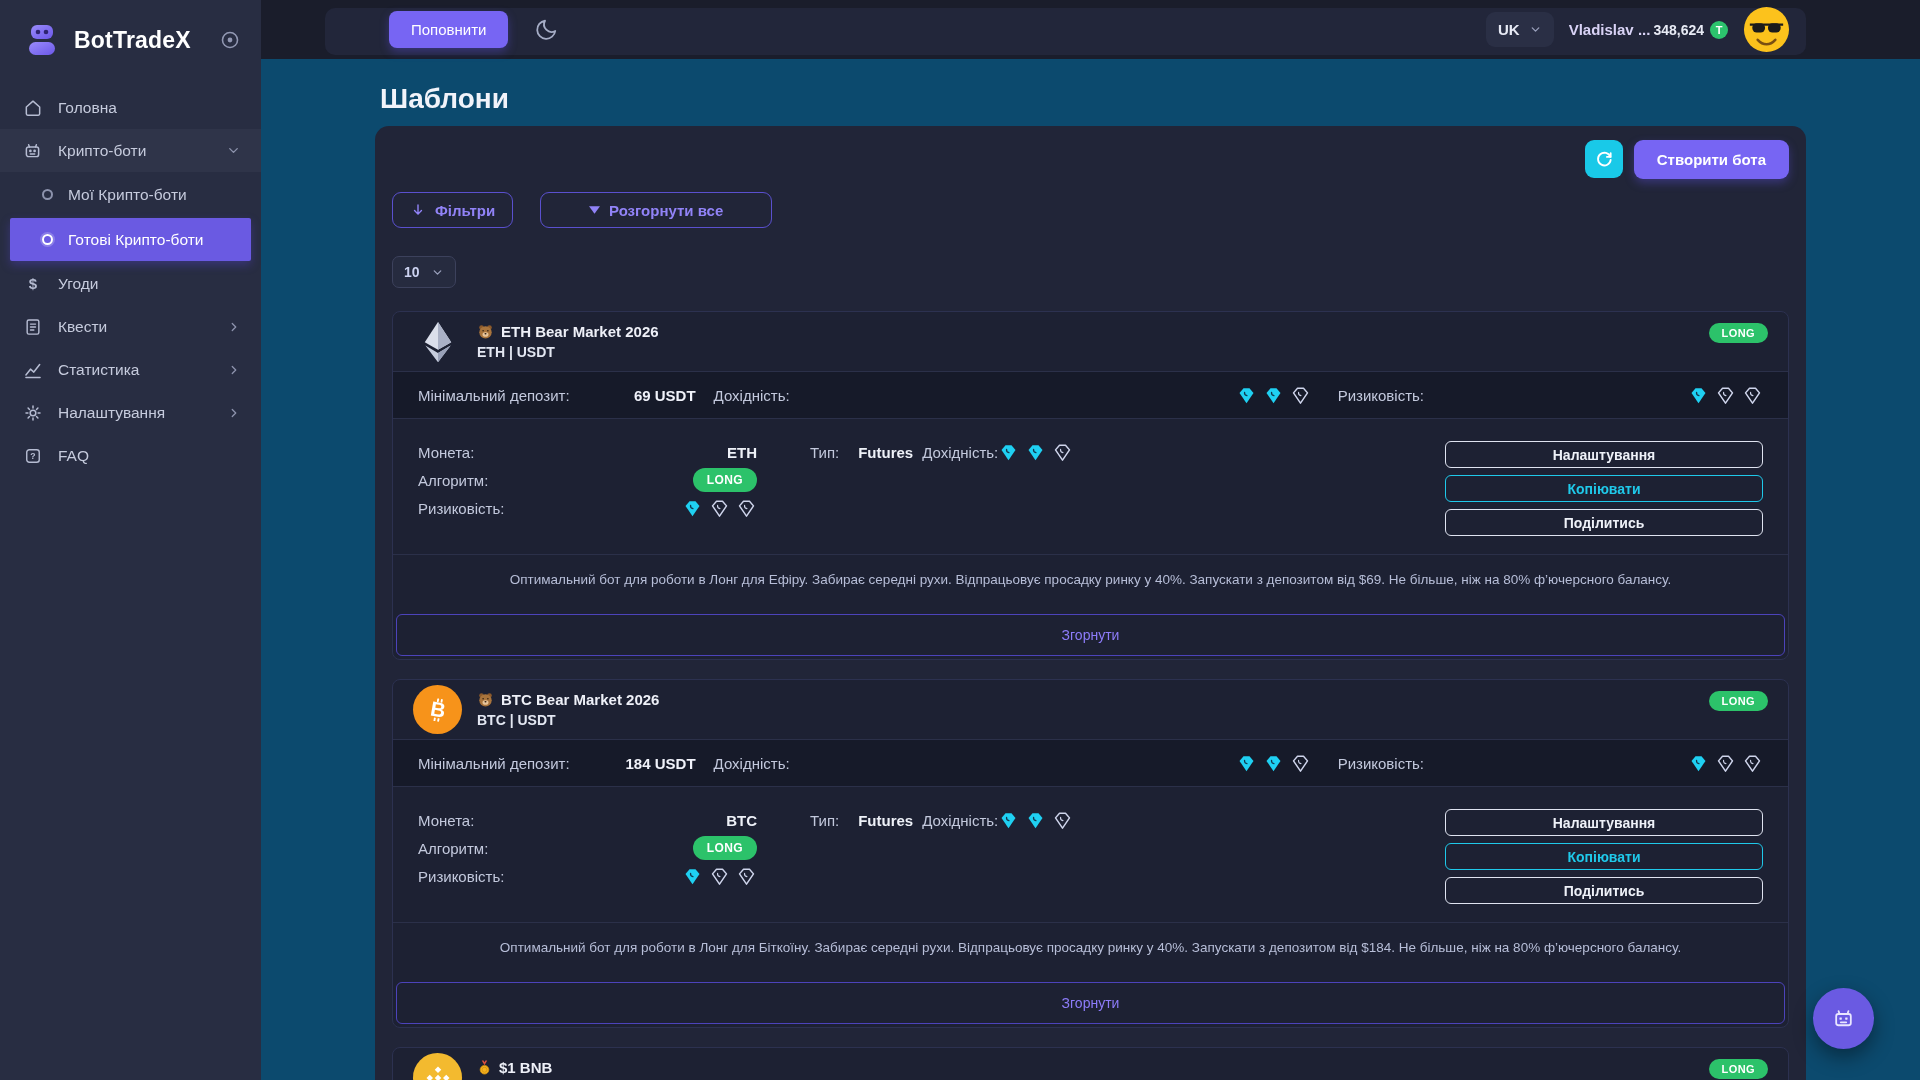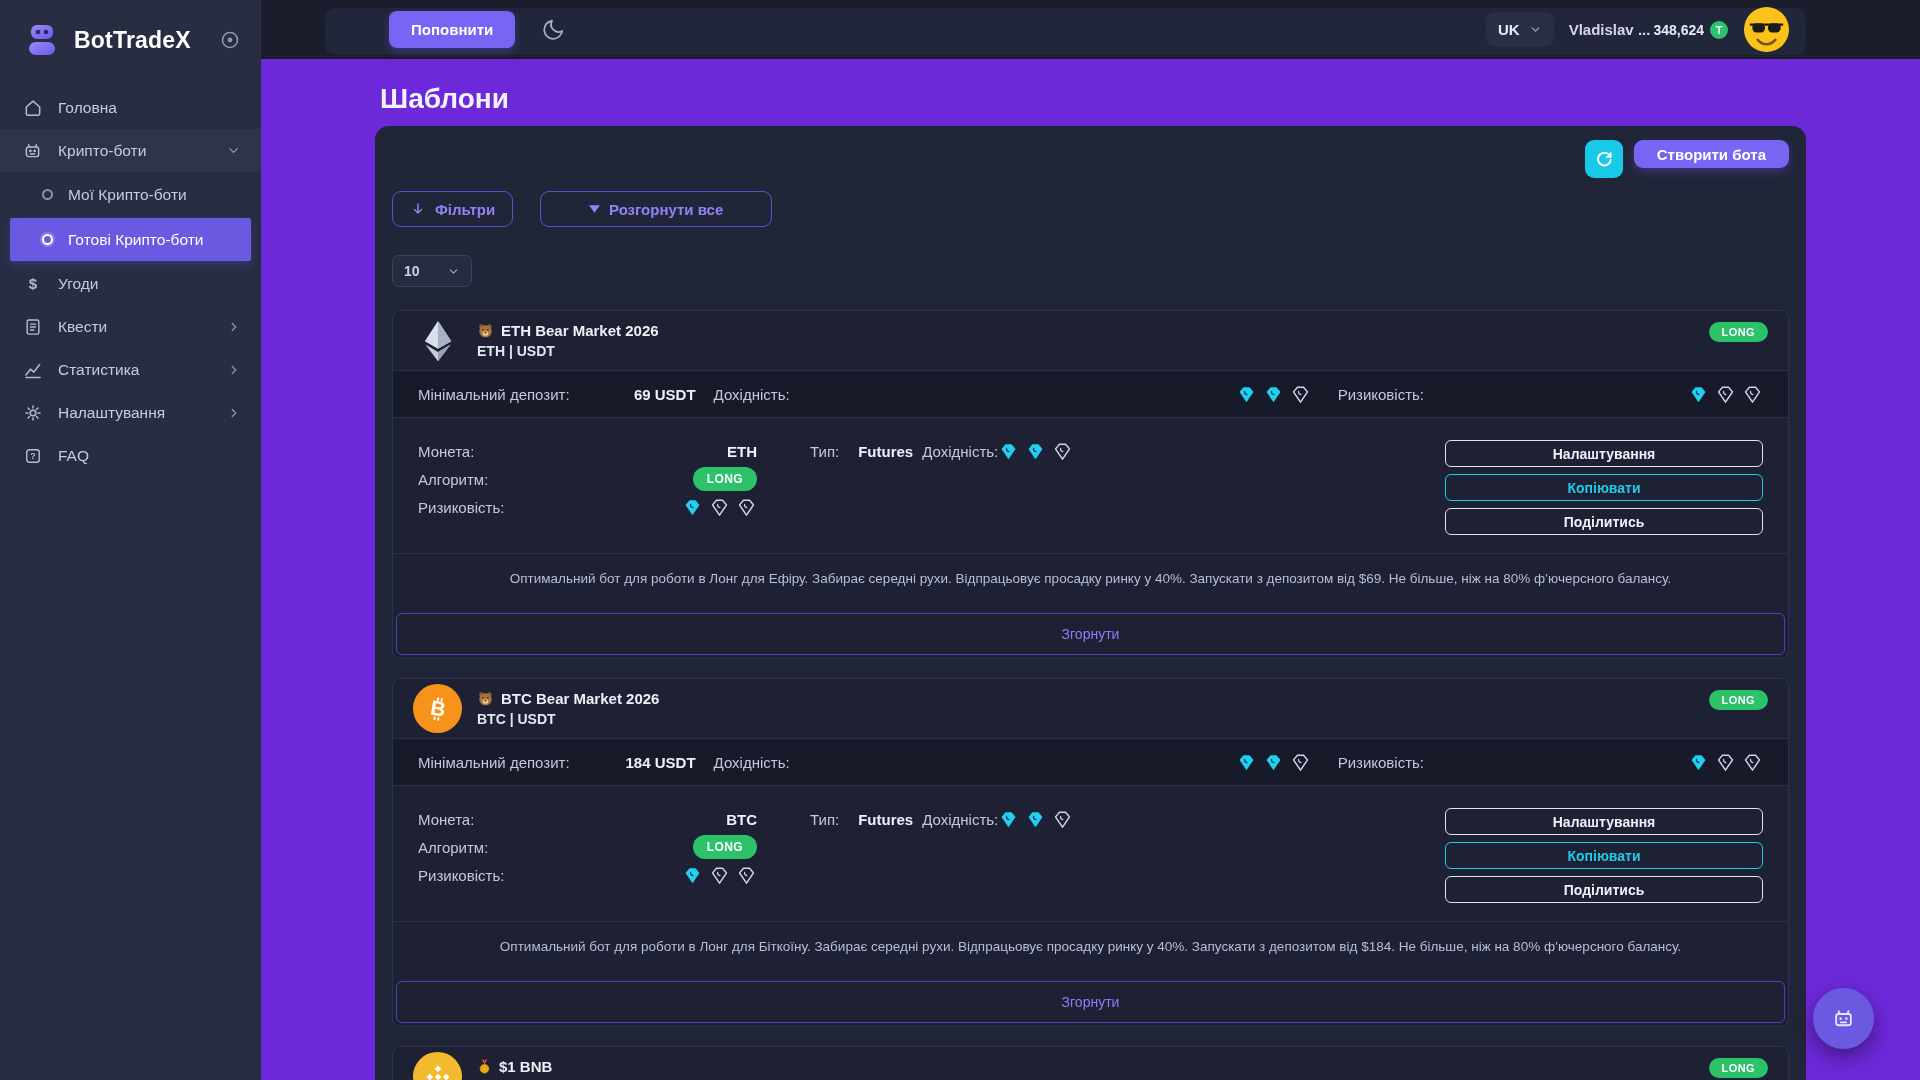--- a/index.html
+++ b/index.html
@@ -24,43 +24,43 @@
   .nav-group-head { background:#2f3449; }
   .nav-sub { padding-left:42px; height:45px; }
   .sub-dot { width:11px; height:11px; border:2px solid #8d93ad; border-radius:50%; flex:0 0 auto; }
   .nav-sub.active { margin:1px 10px; padding-left:32px; background:#6a5ae2; border-radius:2px; color:#ffffff; height:43px; box-shadow:0 4px 10px rgba(90,70,220,.35); }
   .nav-sub.active .sub-dot { border-color:#ffffff; box-shadow:0 0 0 2px rgba(255,255,255,.22); }
 
   
   .topbar { position:absolute; left:261px; right:0; top:0; height:59px; background:#1a1d2b; z-index:3; }
   .topbar-panel { position:absolute; left:64px; right:114px; top:8px; bottom:4px; background:#22263a; border-radius:10px; }
   .topbar-content { position:relative; height:100%; display:flex; align-items:center; padding:0 130px 0 128px; }
-  .deposit-btn { height:37px; padding:8px 22px; background:#7765f3; color:#fff; border:none; border-radius:8px; font-size:15px; font-weight:bold; box-shadow:0 4px 10px rgba(99,82,237,.35); }
+  .deposit-btn { height:37px; padding:8px 22px; background:#7765f3; color:#fff; border:none; border-radius:8px; font-size:15px; font-weight:normal; box-shadow:0 4px 10px rgba(99,82,237,.35); }
   .moon-btn { margin-left:26px; background:none; border:none; color:#a6adc6; display:flex; }
   .tb-right { margin-left:auto; display:flex; align-items:center; gap:15px; }
   .lang-pill { display:flex; align-items:center; gap:9px; background:#2a2f45; border:none; border-radius:9px; padding:9px 12px; font-weight:bold; font-size:15px; color:#e7eaf5; }
   .lang-pill .chev { color:#9aa0bc; display:flex; }
   .user-block { display:flex; flex-direction:row; gap:3px; cursor:pointer; }
   .user-name { font-size:15px; font-weight:bold; color:#d9d3f6; }
   .user-balance { display:flex; align-items:center; gap:6px; font-size:14px; font-weight:bold; color:#e8ebf5; }
   .t-coin { width:18px; height:18px; border-radius:50%; background:#2cc36d; color:#fff; font-size:11px; font-weight:bold; display:flex; align-items:center; justify-content:center; }
   .avatar { width:47px; height:47px; border-radius:50%; overflow:hidden; cursor:pointer; }
 
   
-  .content { position:absolute; left:261px; top:59px; right:0; bottom:0; background:#6d28d9; overflow:hidden; }
+  .content { position:absolute; left:261px; top:59px; right:0; bottom:0; background:#0c4a6e; overflow:hidden; }
   .page-title { margin:24px 114px 0 119px; font-size:28px; font-weight:bold; color:#f1f3fa; }
   .panel { margin:11px 114px 0; background:#212538; border-radius:14px; padding:14px 17px 60px; height:1250px; }
   .panel-actions { display:flex; justify-content:flex-end; gap:11px; }
   .refresh-btn { width:38px; height:38px; border-radius:9px; background:#19c9e8; border:none; color:#fff; display:flex; align-items:center; justify-content:center; }
-  .create-btn { height:28px; padding:0 23px; border-radius:9px; background:#7765f3; border:none; color:#fff; font-size:15px; font-weight:bold; box-shadow:0 4px 10px rgba(99,82,237,.35); }
+  .create-btn { height:39px; padding:0 23px; border-radius:9px; background:#7765f3; border:none; color:#fff; font-size:15px; font-weight:bold; box-shadow:0 4px 10px rgba(99,82,237,.35); }
   .filter-row { display:flex; gap:27px; margin-top:13px; }
   .btn-outline { display:flex; align-items:center; justify-content:center; gap:9px; height:36px; border:1px solid #5a50cf; border-radius:9px; background:transparent; color:#9183f7; font-size:15px; font-weight:bold; padding:0 17px; }
   .expand-btn { width:232px; }
   .select-row { margin-top:28px; }
-  .page-size-select { display:flex; align-items:center; justify-content:space-between; width:80px; height:32px; border:1px solid #3c415c; border-radius:7px; background:#262b3f; color:#ccd2f0; font-size:14px; font-weight:bold; padding:0 11px; }
+  .page-size-select { display:flex; align-items:center; justify-content:space-between; width:64px; height:32px; border:1px solid #3c415c; border-radius:7px; background:#262b3f; color:#ccd2f0; font-size:14px; font-weight:bold; padding:0 11px; }
   .page-size-select .chev { color:#9aa0bc; display:flex; }
 
   
   .cards { margin-top:23px; display:flex; flex-direction:column; gap:19px; }
   .card { background:#1d2133; border:1px solid #2c3150; border-radius:8px; overflow:hidden; }
   .card-head { display:flex; align-items:center; gap:15px; height:59px; padding:0 20px; }
   .coin-badge { width:49px; height:49px; border-radius:50%; display:flex; align-items:center; justify-content:center; flex:0 0 auto; }
   .coin-badge.btc { background:#f7931a; }
   .coin-badge.bnb { background:#f3ba2f; }
   .title-stack { display:flex; flex-direction:column; gap:4px; }

